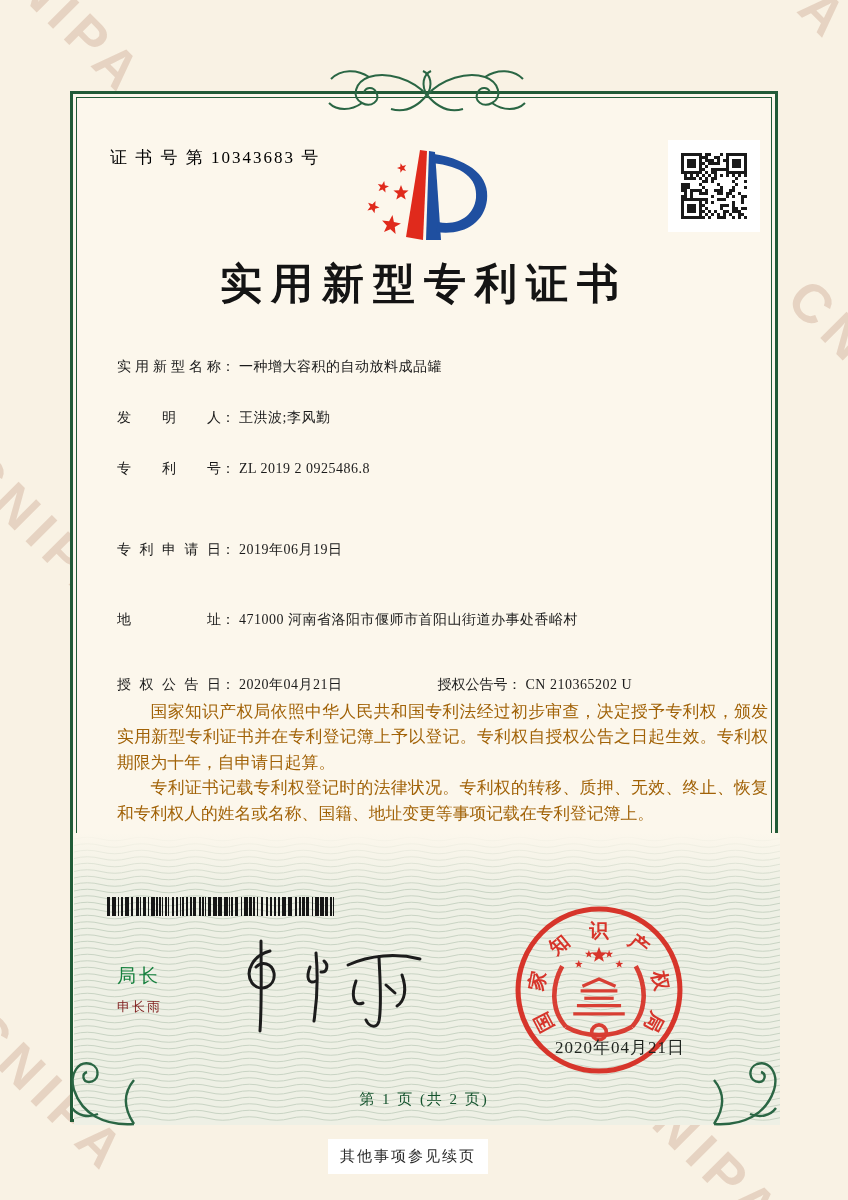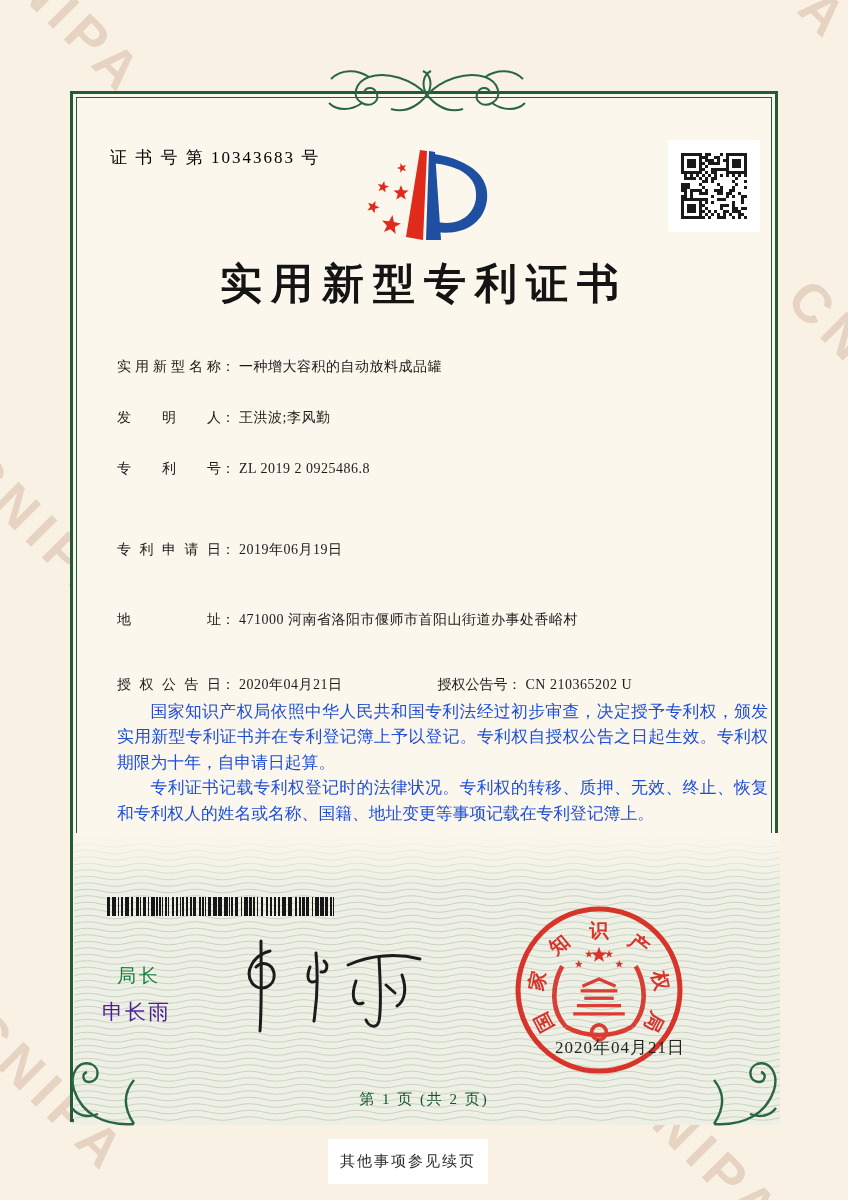--- a/index.html
+++ b/index.html
@@ -27,39 +27,39 @@
   .title{
     position:absolute;left:0;top:256px;width:848px;text-align:center;
     font-size:42px;font-weight:bold;color:#141414;letter-spacing:9px;
   }
   .row{position:absolute;left:117px;font-size:14px;color:#1b1b1b;white-space:nowrap;}
   .flabel{display:inline-block;width:104px;text-align:justify;text-align-last:justify;vertical-align:bottom;}
   .fcolon{display:inline-block;margin-right:4px;}
   .fvalue{letter-spacing:0.5px;}
   .paras{
     position:absolute;left:117px;top:699px;width:651px;font-size:16.8px;
-    line-height:25.4px;color:#1d4ed8;text-align:justify;
+    line-height:25.4px;color:#a16207;text-align:justify;
   }
   .paras p{margin:0;text-indent:2em;}
   .wavy{position:absolute;left:74px;top:833px;z-index:2;}
   .wavy-fade{position:absolute;left:74px;top:833px;width:706px;height:55px;z-index:2;
     background:linear-gradient(#fcf7ec, rgba(252,247,236,0));}
   .barcode{position:absolute;left:107px;top:897px;z-index:3;}
   .qrbox{position:absolute;left:668px;top:140px;width:92px;height:92px;background:#fff;z-index:3;}
   .qr{position:absolute;left:13px;top:13px;}
   .logo{position:absolute;left:360px;top:138px;z-index:3;}
   .signer-pos{position:absolute;left:117px;top:963px;font-size:19px;color:#15803d;letter-spacing:3px;z-index:3;}
-  .signer-name{position:absolute;left:102px;top:998px;font-size:21px;color:#4c1d95;letter-spacing:2px;z-index:3;}
+  .signer-name{position:absolute;left:117px;top:998px;font-size:13px;color:#7f1d1d;letter-spacing:2px;z-index:3;}
   .signature{position:absolute;left:228px;top:933px;z-index:3;}
   .seal{position:absolute;left:507px;top:898px;z-index:4;opacity:0.93;}
   .seal-date{position:absolute;left:525px;top:1036px;width:190px;text-align:center;
     font-size:17px;color:#1f241f;letter-spacing:1px;z-index:5;}
   .page-num{position:absolute;left:70px;top:1090px;width:708px;text-align:center;
     font-size:15px;color:#14532d;z-index:3;letter-spacing:2px;}
-  .cont-box{position:absolute;left:328px;top:1139px;width:160px;height:45px;background:#ffffff;
+  .cont-box{position:absolute;left:328px;top:1139px;width:160px;height:35px;background:#ffffff;
     z-index:3;display:flex;align-items:center;justify-content:center;}
   .cont-box span{font-size:15px;color:#2b2b2b;letter-spacing:2px;}
   .top-orn{position:absolute;left:317px;top:63px;z-index:3;}
   .corner-orn{position:absolute;z-index:3;}
 </style>
 </head>
 <body>
 
 <div class="wm" style="left:-38px;top:-18px;">CNIPA</div>
 <div class="wm" style="left:668px;top:-72px;">CNIPA</div>

